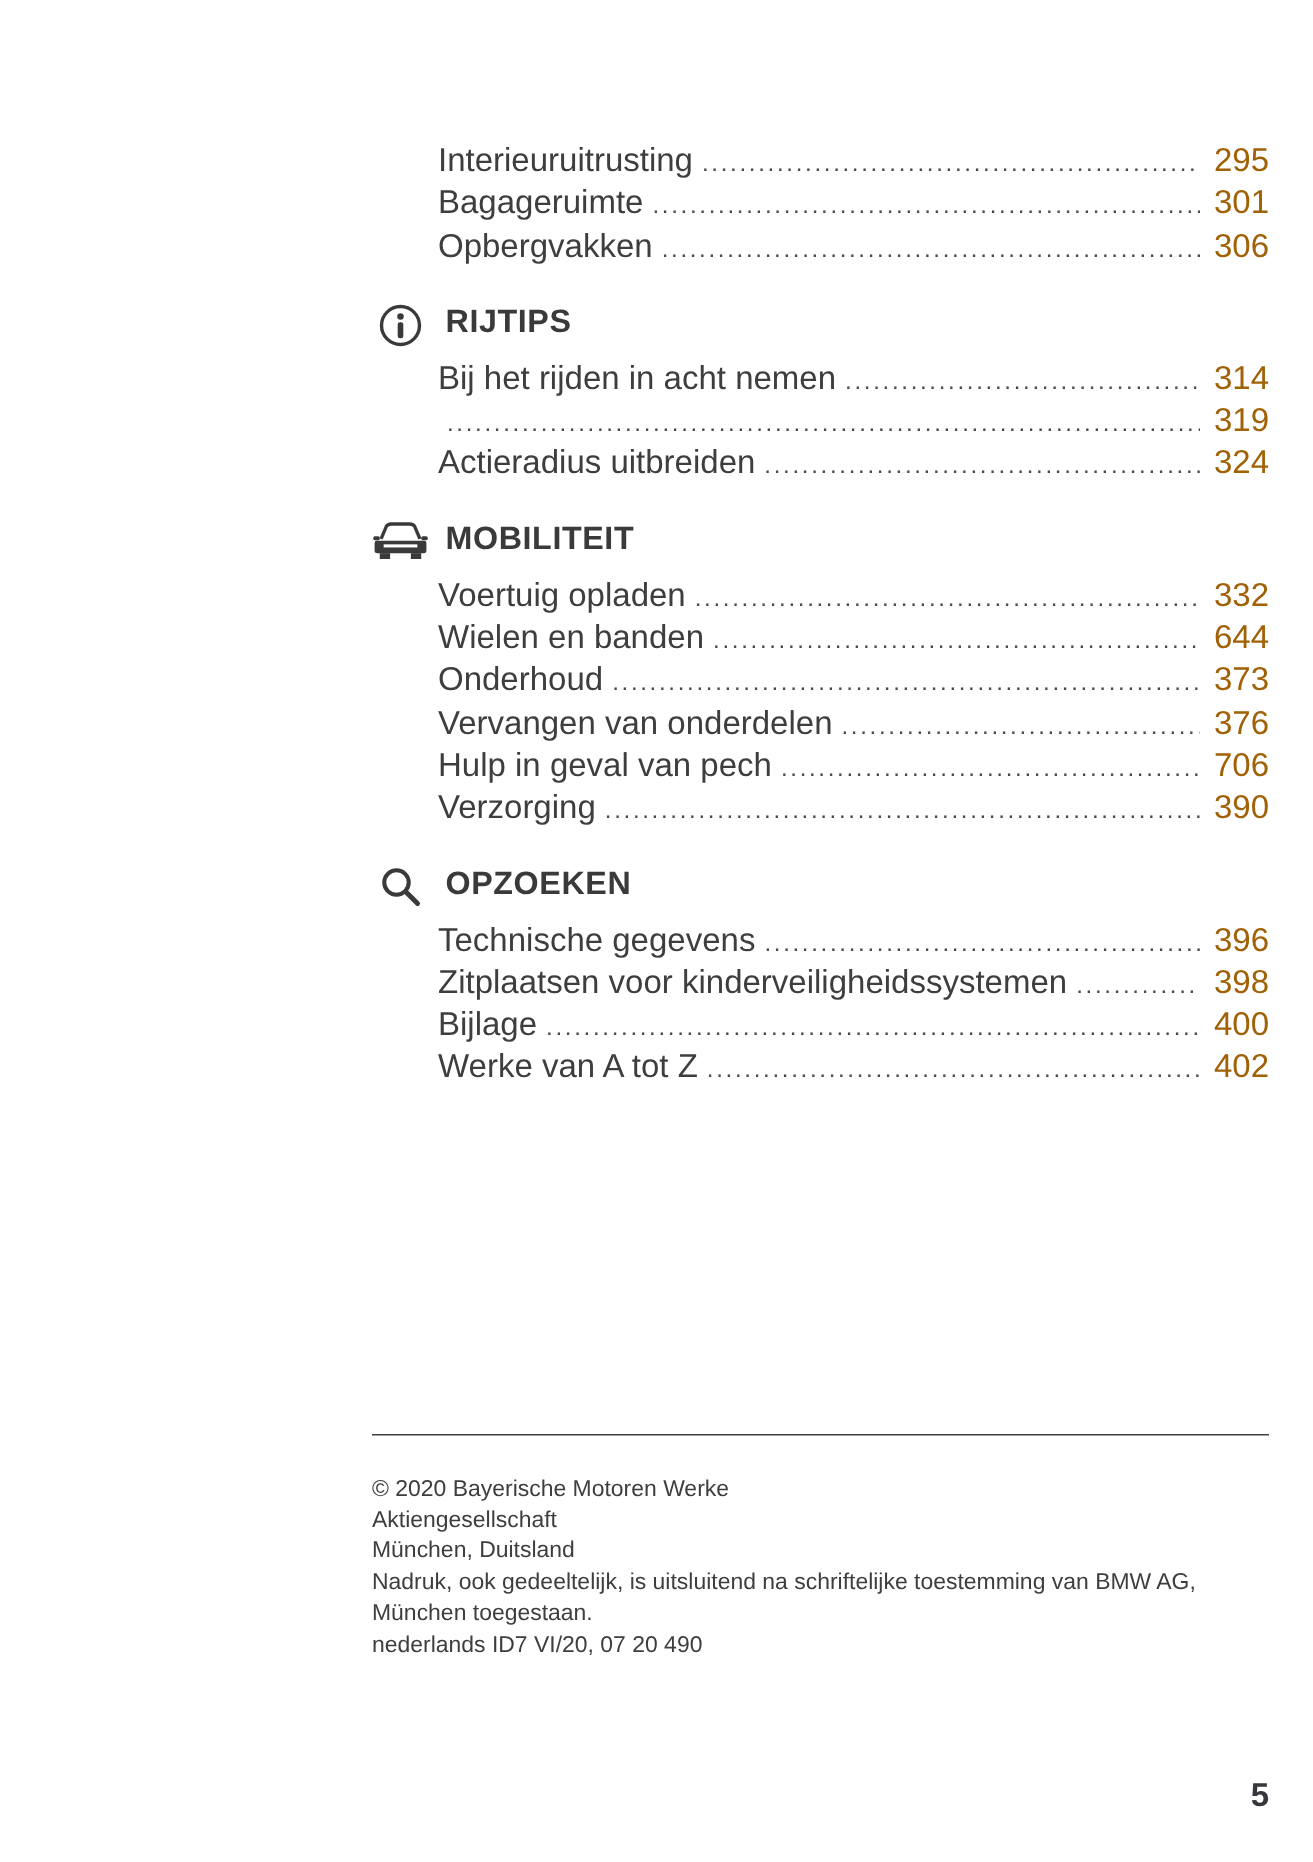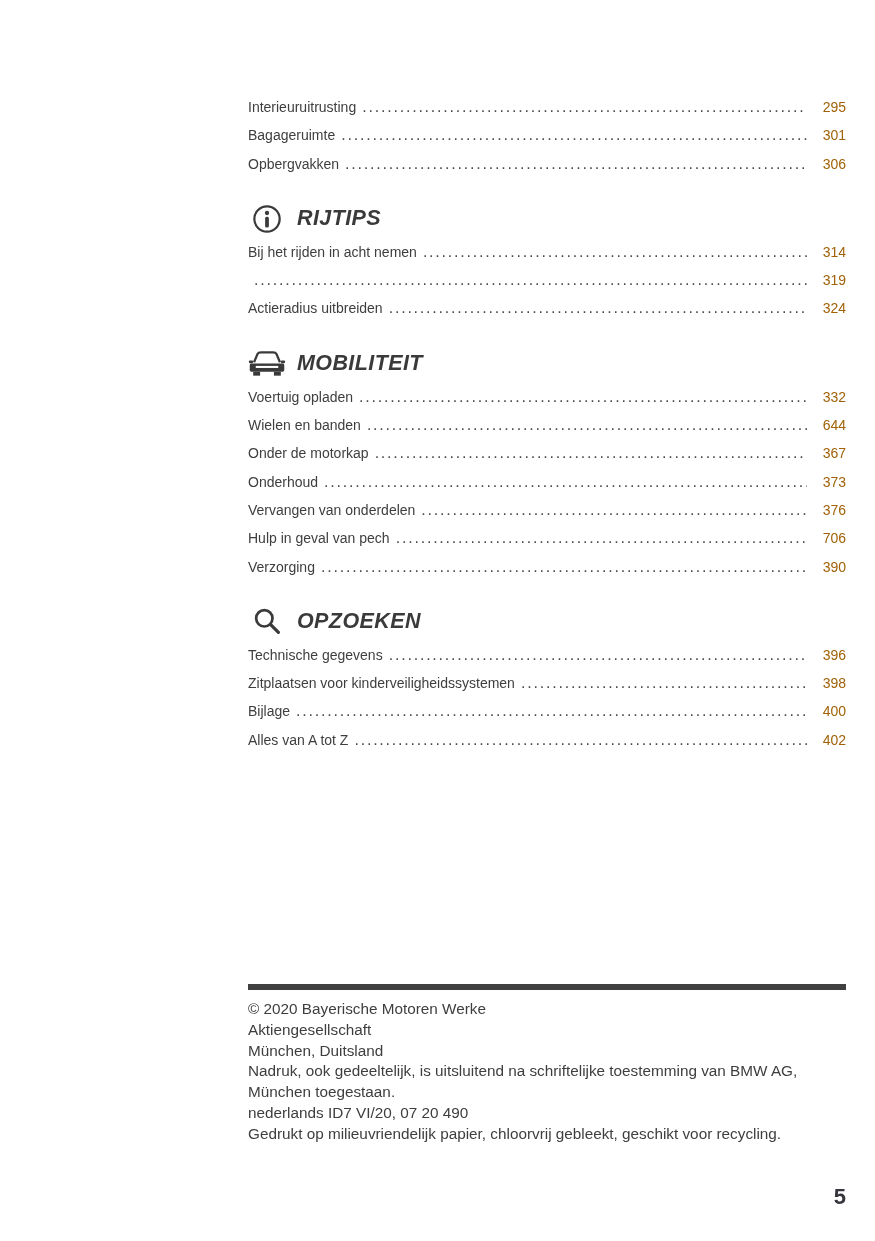--- a/index.html
+++ b/index.html
@@ -17,21 +17,22 @@
     left: 248px; top: 0;
     width: 598px;
     padding-top: 93px;
   }
   
   .toc-row {
     display: flex;
     align-items: baseline;
     height: 28.3px;
     line-height: 28.3px;
-    font-size: 14px;
+    font-size: 22px;
+    margin-left: 44px;
   }
   .toc-title { white-space: nowrap; color: #3e3e3e; }
   .toc-dots {
     flex: 1;
     overflow: hidden;
     white-space: nowrap;
     margin: 0 9px 0 6px;
     color: #4a4a4a;
   }
   .toc-dots::after {
@@ -41,46 +42,45 @@
   }
   .toc-page {
     white-space: nowrap;
     color: #a16207;
     min-width: 30px;
     text-align: right;
   }
   
   .section-header {
     display: flex;
-    align-items: center;
+    align-items: flex-start;
     height: 34px;
     margin-top: 24px;
     margin-bottom: 2px;
-    font-style: italic;
   }
   .section-header .icon {
     width: 38px;
     display: flex;
     align-items: center;
     justify-content: center;
     margin-right: 11px;
     flex: 0 0 38px;
   }
   .section-header h2 {
     margin: 0;
     font-size: 21.5px;
     font-weight: bold;
     color: #3a3a3a;
     letter-spacing: 0.4px;
   }
   
   .footer {
     margin-top: 230px;
-    border-top: 6px solid #404040;
-    padding-top: 9px;
+    border-top: 1px solid #404040;
+    padding-top: 26px;
   }
   .footer p {
     margin: 0;
     font-size: 15.3px;
     line-height: 20.8px;
     color: #3e3e3e;
   }
   .page-number {
     position: absolute;
     right: 29px;
@@ -161,25 +161,20 @@
         <span class="toc-title">Voertuig opladen</span>
         <span class="toc-dots"></span>
         <span class="toc-page">332</span>
       </div>
       <div class="toc-row">
         <span class="toc-title">Wielen en banden</span>
         <span class="toc-dots"></span>
         <span class="toc-page">644</span>
       </div>
       <div class="toc-row">
-        <span class="toc-title">Onder de motorkap</span>
-        <span class="toc-dots"></span>
-        <span class="toc-page">367</span>
-      </div>
-      <div class="toc-row">
         <span class="toc-title">Onderhoud</span>
         <span class="toc-dots"></span>
         <span class="toc-page">373</span>
       </div>
       <div class="toc-row">
         <span class="toc-title">Vervangen van onderdelen</span>
         <span class="toc-dots"></span>
         <span class="toc-page">376</span>
       </div>
       <div class="toc-row">
@@ -213,30 +208,29 @@
         <span class="toc-title">Zitplaatsen voor kinderveiligheidssystemen</span>
         <span class="toc-dots"></span>
         <span class="toc-page">398</span>
       </div>
       <div class="toc-row">
         <span class="toc-title">Bijlage</span>
         <span class="toc-dots"></span>
         <span class="toc-page">400</span>
       </div>
       <div class="toc-row">
-        <span class="toc-title">Alles van A tot Z</span>
+        <span class="toc-title">Werke van A tot Z</span>
         <span class="toc-dots"></span>
         <span class="toc-page">402</span>
       </div>
     </section>
 
     <footer class="footer">
       <p>© 2020 Bayerische Motoren Werke</p>
       <p>Aktiengesellschaft</p>
       <p>München, Duitsland</p>
       <p>Nadruk, ook gedeeltelijk, is uitsluitend na schriftelijke toestemming van BMW AG, München toegestaan.</p>
       <p>nederlands ID7 VI/20, 07 20 490</p>
-      <p>Gedrukt op milieuvriendelijk papier, chloorvrij gebleekt, geschikt voor recycling.</p>
     </footer>
   </main>
 
   <div class="page-number">5</div>
 </div>
 
 </body></html>

